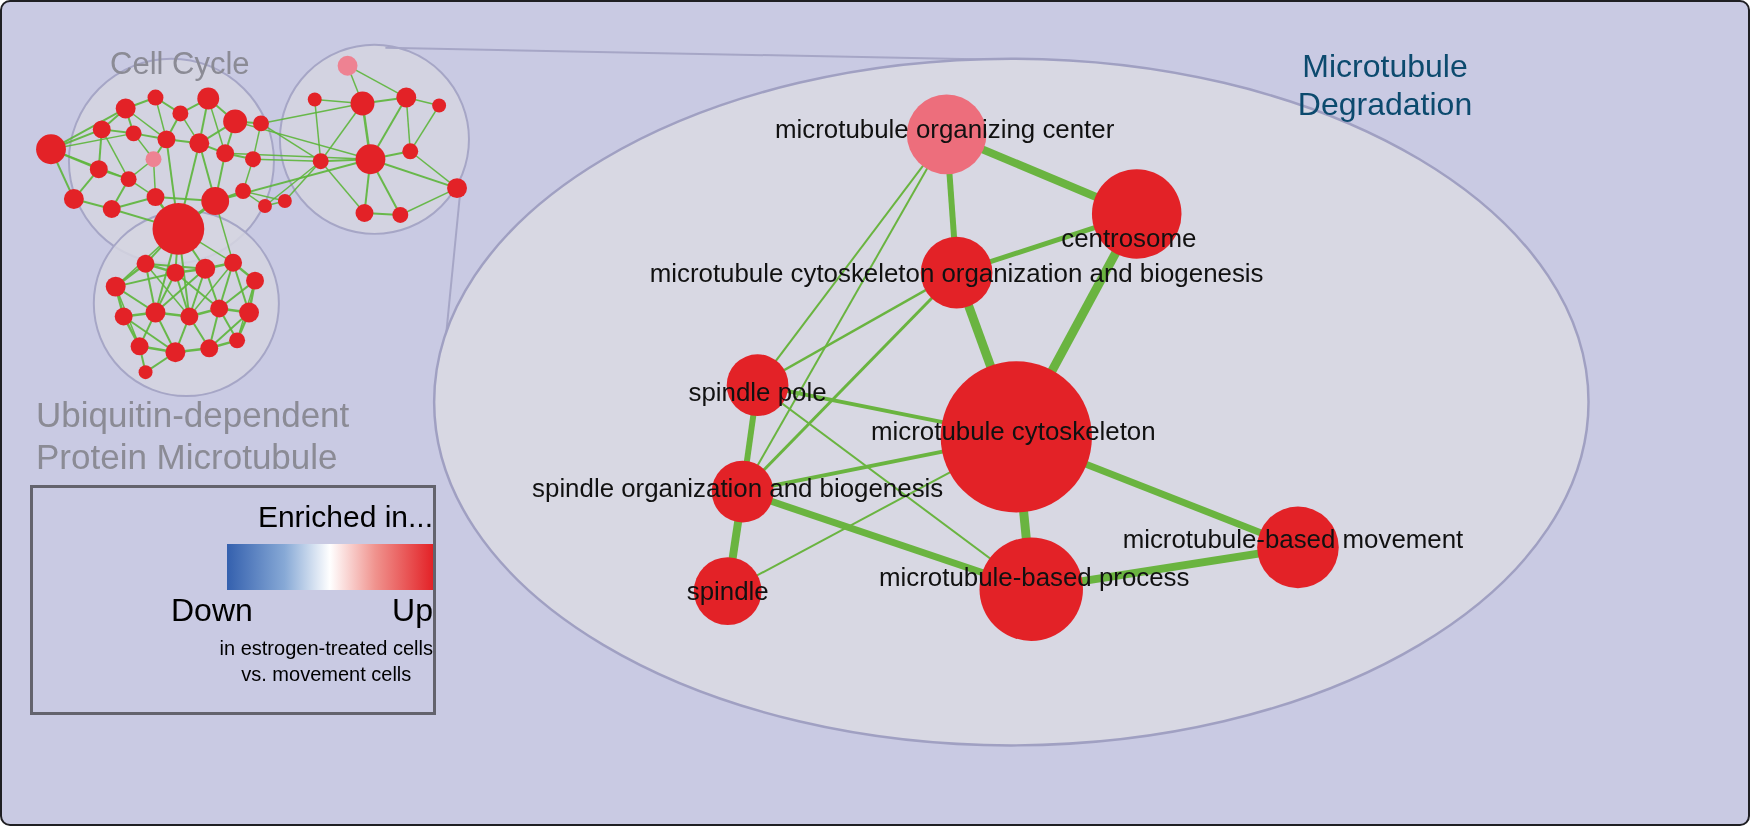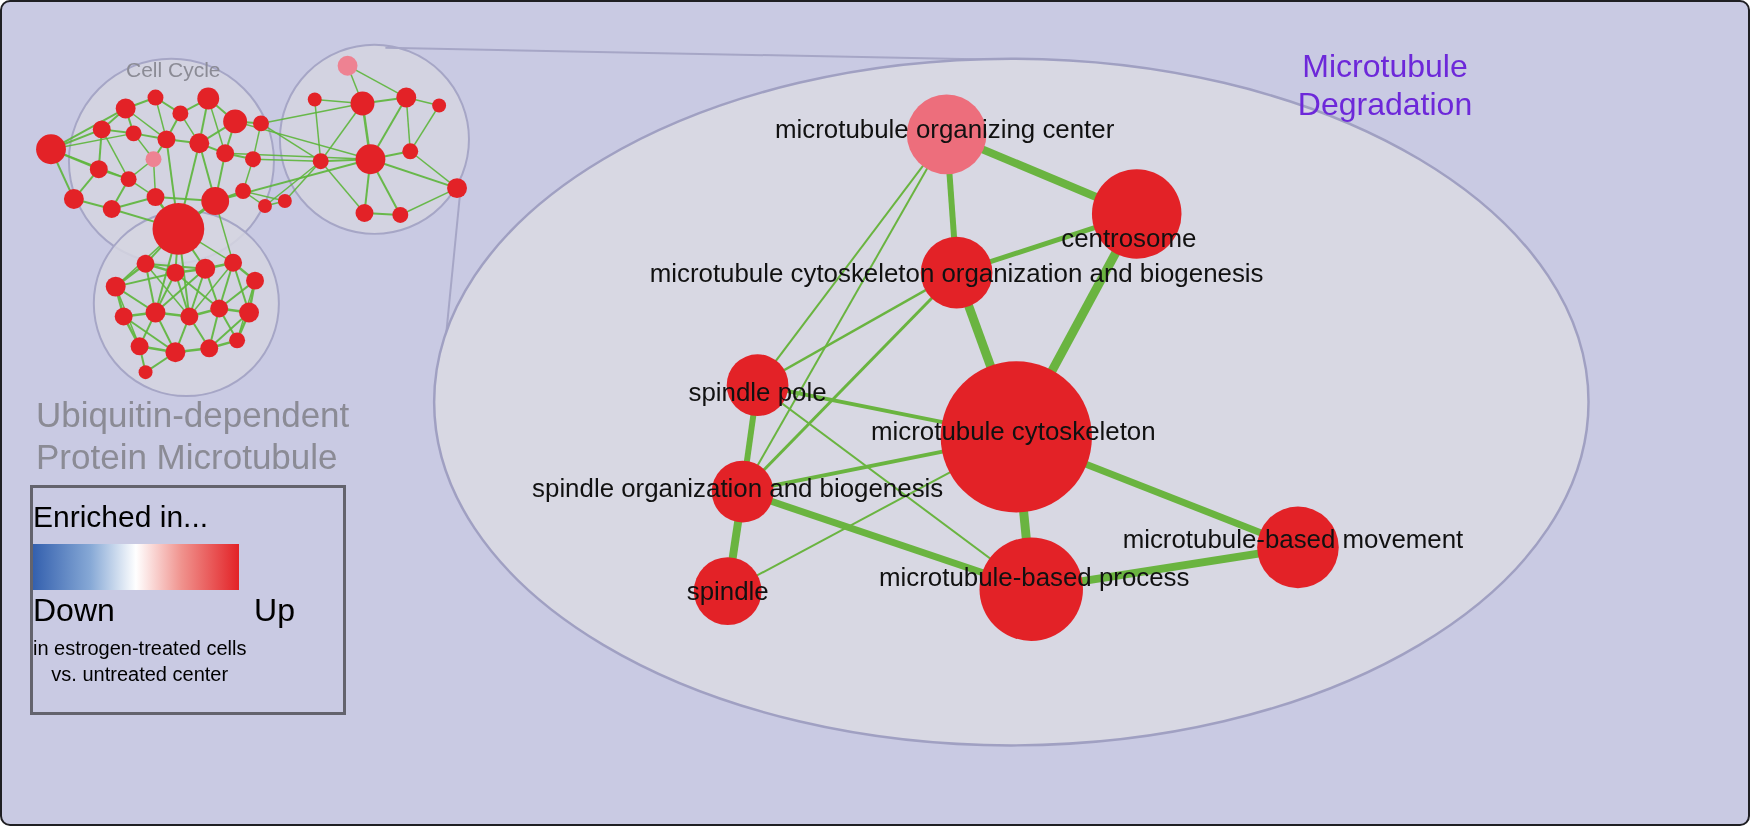--- a/index.html
+++ b/index.html
@@ -10,27 +10,27 @@
     border:2px solid #1f1f23;
     border-radius:10px;
     box-sizing:border-box;
     overflow:hidden;
     font-family:"Liberation Sans", sans-serif;
   }
   svg.netsvg{position:absolute;left:0;top:0;width:100%;height:100%;}
   svg text{font-family:"Liberation Sans", sans-serif;}
   .overlay{position:absolute;color:#111;}
   .gray-label{color:#8b8b95;}
-  .cell-cycle-label{left:124px;top:44px;font-size:21px;margin-top:12px;}
+  .cell-cycle-label{left:108px;top:44px;font-size:31px;}
   .ubiquitin-label{left:34px;top:392px;font-size:35px;line-height:1.2;}
-  .mt-label{left:1233px;top:46px;width:300px;text-align:center;font-size:32px;line-height:1.18;color:#6d28d9;}
+  .mt-label{left:1233px;top:46px;width:300px;text-align:center;font-size:32px;line-height:1.18;color:#0c4a6e;}
   .legend{
-    position:absolute;left:28px;top:483px;width:316px;height:230px;
+    position:absolute;left:28px;top:483px;width:406px;height:230px;
     border:3px solid #63636d;box-sizing:border-box;
-    display:flex;flex-direction:column;align-items:flex-start;
+    display:flex;flex-direction:column;align-items:flex-end;
   }
   .legend-title{font-size:30px;margin-top:12px;}
   .gradient-bar{width:206px;height:46px;margin-top:10px;}
   .du-row{width:262px;display:flex;justify-content:space-between;font-size:32px;margin-top:2px;}
   .legend-caption{font-size:20px;text-align:center;line-height:1.3;margin-top:6px;}
 </style>
 </head>
 <body>
 
 <div class="canvas">
@@ -294,17 +294,17 @@
 
   <div class="legend">
     <div class="legend-title">Enriched in...</div>
     <div class="gradient-bar" style="background: linear-gradient(to right, rgb(52, 96, 174) 0%, rgb(135, 169, 214) 28%, rgb(255, 255, 255) 50%, rgb(240, 147, 142) 72%, rgb(227, 34, 39) 100%);"></div>
     <div class="du-row">
       <span>Down</span>
       <span>Up</span>
     </div>
     <div class="legend-caption">
       <div>in estrogen-treated cells</div>
-      <div>vs. untreated center</div>
+      <div>vs. movement cells</div>
     </div>
   </div>
 
 </div>
 
 </body></html>

